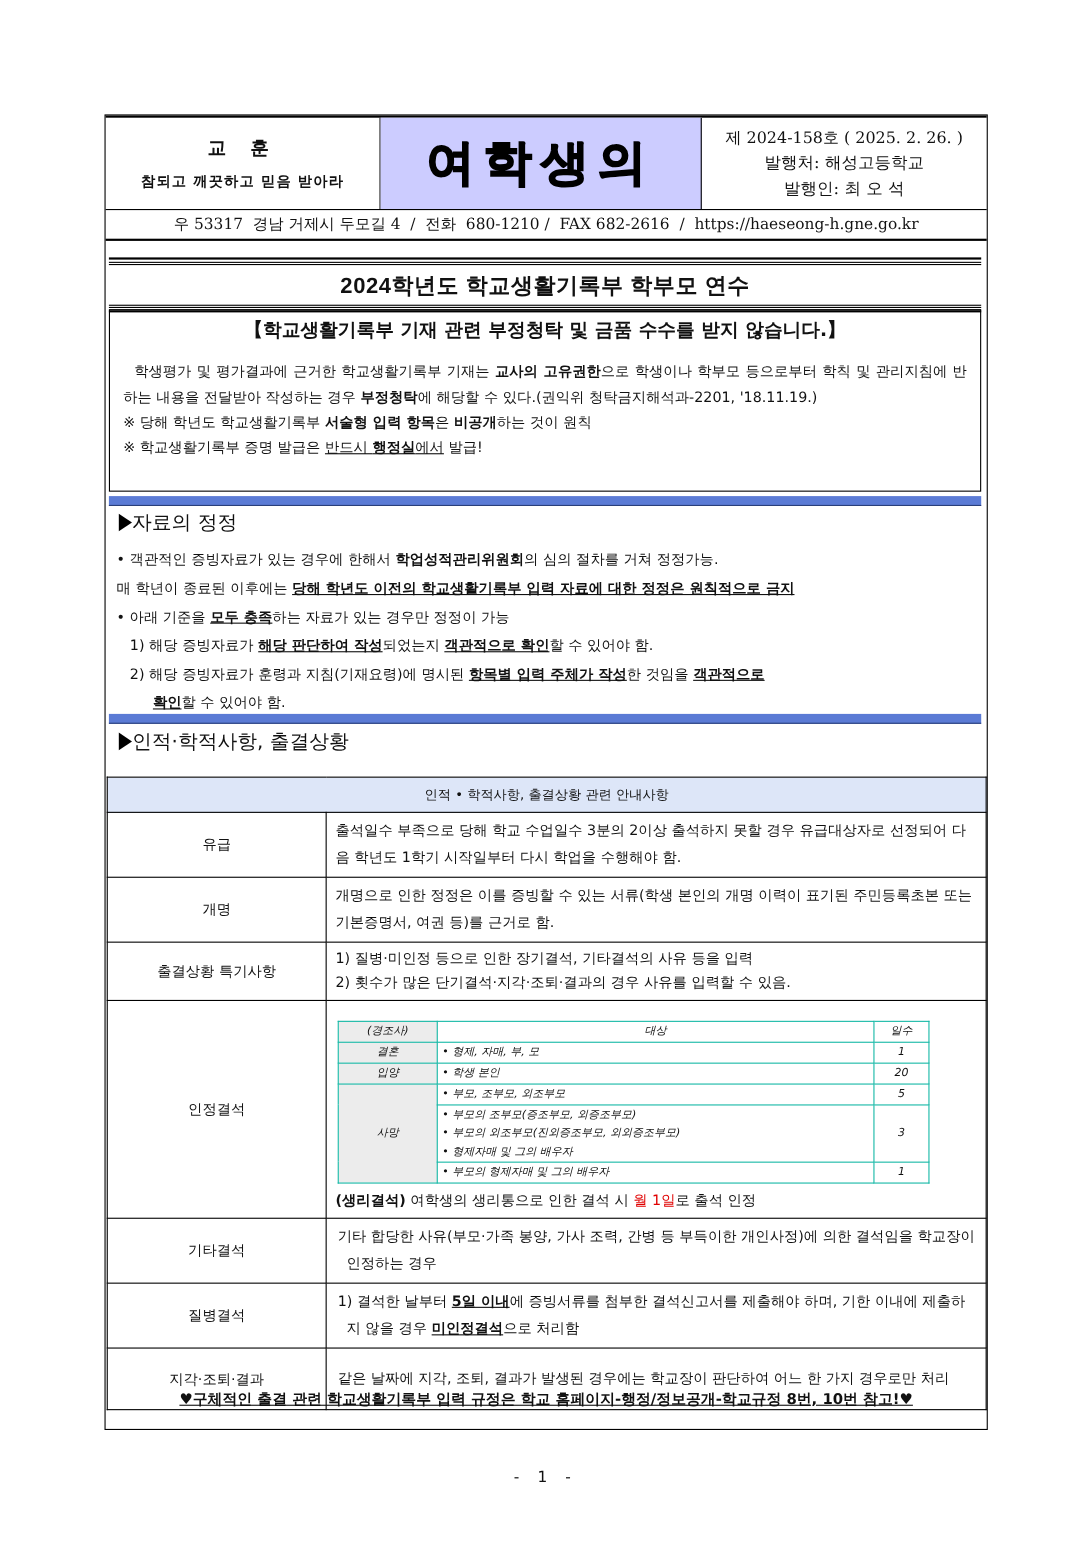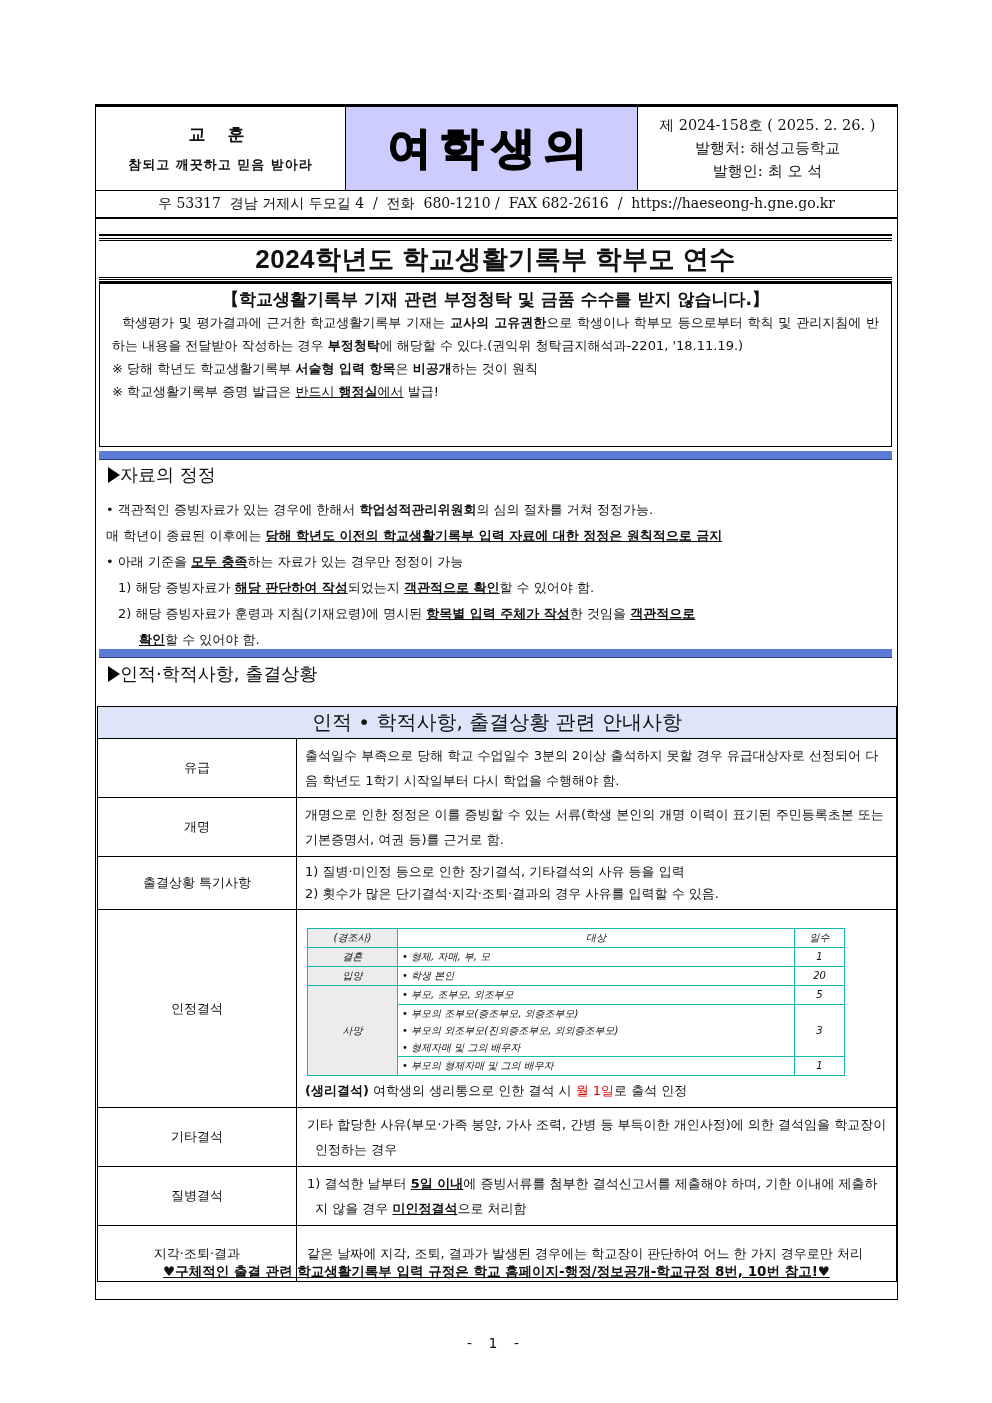--- a/index.html
+++ b/index.html
@@ -17,43 +17,43 @@
   .brand-text { font-family: "DejaVu Serif", serif; font-weight: 900; font-size: 44px; letter-spacing: 8px; color: #000; -webkit-text-stroke: 1.5px #000; }
   .issue { flex: 1; display: flex; flex-direction: column; align-items: center; justify-content: center; gap: 4px; font-family: "DejaVu Serif", serif; font-size: 15px; }
   .issue .no { font-size: 14.5px; }
 
   .address { position: absolute; left: 0; top: 86px; width: 801px; height: 28px; border-bottom: 2px solid #000; display: flex; align-items: center; justify-content: center; font-family: "DejaVu Serif", serif; font-size: 14px; white-space: pre; }
 
   
   .title-wrap { position: absolute; left: 3px; top: 133px; width: 793px; height: 42px; border-top: 3px double #000; border-bottom: 3px double #000; display: flex; align-items: center; justify-content: center; }
   .title-wrap::before { content: ""; position: absolute; left: 0; right: 0; top: -7px; border-top: 2px solid #000; }
   .title-wrap::after { content: ""; position: absolute; left: 0; right: 0; bottom: -7px; border-top: 2px solid #000; }
-  .doc-title { font-family: "Liberation Sans", sans-serif; font-weight: bold; font-size: 26px; letter-spacing: 0.5px; }
+  .doc-title { font-family: "Liberation Sans", sans-serif; font-weight: bold; font-size: 20px; letter-spacing: 0.5px; }
 
   
   .notice { position: absolute; left: 3px; top: 176px; width: 793px; height: 166px; border: 1.5px solid #000; padding: 6px 12px 0 12px; }
-  .notice-head { text-align: center; font-size: 17px; font-weight: bold; margin-bottom: 0; }
+  .notice-head { text-align: center; font-size: 17px; font-weight: bold; margin-bottom: 16px; }
   .notice p { font-size: 13px; line-height: 23px; text-align: justify; }
   .notice .indent { text-indent: 10px; }
   b { font-weight: bold; }
   u { text-decoration: underline; }
 
   
   .sec-bar { position: absolute; left: 3px; width: 793px; height: 9px; background: #5b7bd5; border-bottom: 1px solid #2a3f7a; }
   .sec-title { position: absolute; left: 12px; font-size: 18px; font-weight: normal; display: flex; align-items: center; }
   .tri { width: 0; height: 0; border-top: 8px solid transparent; border-bottom: 8px solid transparent; border-left: 12px solid #000; }
 
   .sec1-body { position: absolute; left: 10px; top: 392px; width: 780px; font-size: 13px; line-height: 26px; }
   .sec1-body .num { padding-left: 12px; }
   .sec1-body .cont { padding-left: 33px; }
 
   
   .big-table { position: absolute; left: 1px; top: 601px; width: 800px; border-collapse: collapse; }
   .big-table td, .big-table th { border: 1px solid #000; font-size: 13px; }
-  .big-table th { background: #dde6f8; height: 32px; font-size: 20px; font-weight: normal; }
+  .big-table th { background: #dde6f8; height: 32px; font-size: 12px; font-weight: normal; }
   .big-table .lab { width: 199px; text-align: center; }
   .big-table .desc { padding: 4px 8px; line-height: 25px; }
   .big-table .hang { padding-left: 18px; text-indent: -8px; }
 
   .cer-table { border-collapse: collapse; margin: 10px 0 6px 4px; width: 538px; }
   .cer-table td { border: 1px solid #14b8a6; font-size: 10px; height: 19px; line-height: 17px; padding: 0 4px; font-style: italic; }
   .cer-table .g { background: #ececec; text-align: center; width: 90px; }
   .cer-table .n { text-align: center; width: 50px; }
   .red { color: #e00000; }
 

